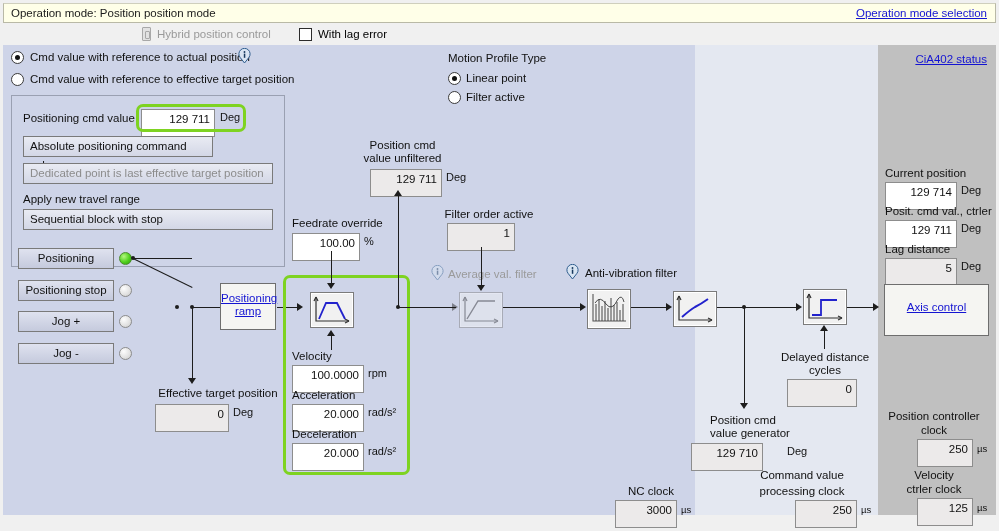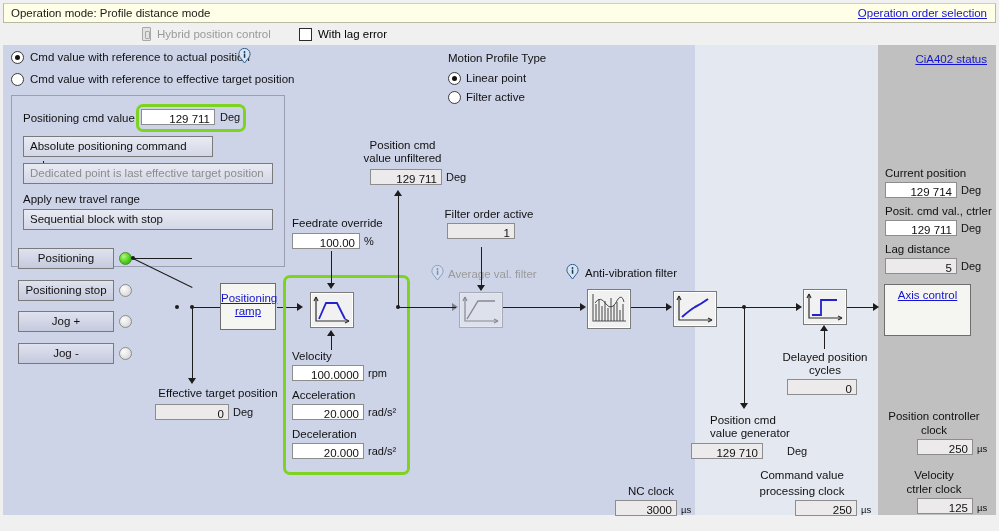--- a/index.html
+++ b/index.html
@@ -50,21 +50,21 @@
 
   
   .lbl{position:absolute;font-size:11.5px;color:#111;line-height:13px;white-space:nowrap;}
   .lbl.c{text-align:center;}
   .lbl.r{text-align:center;}
   .lbl.dim{color:#9a9a9a;}
   .fld{
     position:absolute;box-sizing:border-box;
     background:#ffffff;border:1px solid #8d8d8d;
     font-size:11.5px;color:#111;text-align:right;
-    padding:1px 4px 0 8px;height:16px;line-height:16px;overflow:hidden;
+    padding:1px 4px 0 8px;height:28px;line-height:16px;overflow:hidden;
   }
   .fld.ro{background:#eceaea;color:#111;}
   .unit{position:absolute;font-size:11px;color:#111;}
   .unit.sm{font-size:9.5px;}
 
   .btn{
     position:absolute;box-sizing:border-box;height:21px;
     background:linear-gradient(#dfe2ef,#c5cadd);
     border:1px solid #7a7a7a;
     font-size:11.5px;color:#111;text-align:center;line-height:19px;cursor:pointer;
@@ -117,22 +117,22 @@
   .arw.u{border-left:4px solid transparent;border-right:4px solid transparent;border-bottom:6px solid #1d1d1d;}
   .arw.d{border-left:4px solid transparent;border-right:4px solid transparent;border-top:6px solid #1d1d1d;}
   .arw.dimc{opacity:.45;}
 </style>
 </head>
 <body>
 
 <div id="root">
 
   <div class="hdr">
-    <div class="hdr-title">Operation mode: Profile distance mode</div>
-    <div class="hdr-link">Operation order selection</div>
+    <div class="hdr-title">Operation mode: Position position mode</div>
+    <div class="hdr-link">Operation mode selection</div>
   </div>
 
   <div class="toolbar">
     <div class="tb-icon"></div>
     <div class="tb-lbl-dis">Hybrid position control</div>
     <div class="cb-box"></div>
     <div class="cb-lbl">With lag error</div>
   </div>
 
   <div class="band band-a"></div>
@@ -309,21 +309,21 @@
   <div class="blk" style="left:803px;top:289px;width:44px;height:36px;">
     <svg width="42" height="34" viewBox="0 0 42 34">
       <path d="M5 4 L5 28 L38 28" stroke="#303030" stroke-width="1.2" fill="none"></path>
       <path d="M5 4 L3 8 M5 4 L7 8" stroke="#303030" stroke-width="1.2" fill="none"></path>
       <path d="M38 28 L34 26 M38 28 L34 30" stroke="#303030" stroke-width="1.2" fill="none"></path>
       <path d="M8 25 L17 25 L17 10 L33 10" stroke="#2222cc" stroke-width="1.8" fill="none"></path>
     </svg>
   </div>
   <div class="wire v" style="left:824px;top:331px;height:18px;"></div>
   <div class="arw u" style="left:820px;top:325px;"></div>
-  <div class="lbl c" style="left:770px;top:351px;width:110px;">Delayed position</div>
+  <div class="lbl c" style="left:770px;top:351px;width:110px;">Delayed distance</div>
   <div class="lbl c" style="left:770px;top:364px;width:110px;">cycles</div>
   <div class="fld ro" style="left:787px;top:379px;width:70px;">0</div>
 
   <div class="wire h" style="left:847px;top:307px;width:30px;"></div>
   <div class="arw r" style="left:873px;top:303px;"></div>
 
   <div class="lbl" style="left:710px;top:414px;">Position cmd</div>
   <div class="lbl" style="left:710px;top:427px;">value generator</div>
   <div class="fld ro" style="left:691px;top:443px;width:72px;">129 710</div>
   <div class="unit" style="left:787px;top:445px;">Deg</div>
@@ -345,21 +345,21 @@
   <div class="unit" style="left:961px;top:184px;">Deg</div>
 
   <div class="lbl" style="left:885px;top:205px;">Posit. cmd val., ctrler</div>
   <div class="fld" style="left:885px;top:220px;width:72px;">129 711</div>
   <div class="unit" style="left:961px;top:222px;">Deg</div>
 
   <div class="lbl" style="left:885px;top:243px;">Lag distance</div>
   <div class="fld ro" style="left:885px;top:258px;width:72px;">5</div>
   <div class="unit" style="left:961px;top:260px;">Deg</div>
 
-  <div class="linkbox" style="left:884px;top:284px;width:87px;height:52px;padding-top:4px;">
+  <div class="linkbox" style="left:884px;top:284px;width:105px;height:52px;padding-top:16px;">
     <a>Axis control</a>
   </div>
 
   <div class="lbl r" style="left:879px;top:410px;width:110px;">Position controller</div>
   <div class="lbl r" style="left:879px;top:424px;width:110px;">clock</div>
   <div class="fld ro" style="left:917px;top:439px;width:56px;">250</div>
   <div class="unit sm" style="left:977px;top:443px;">µs</div>
 
   <div class="lbl r" style="left:879px;top:469px;width:110px;">Velocity</div>
   <div class="lbl r" style="left:879px;top:483px;width:110px;">ctrler clock</div>

